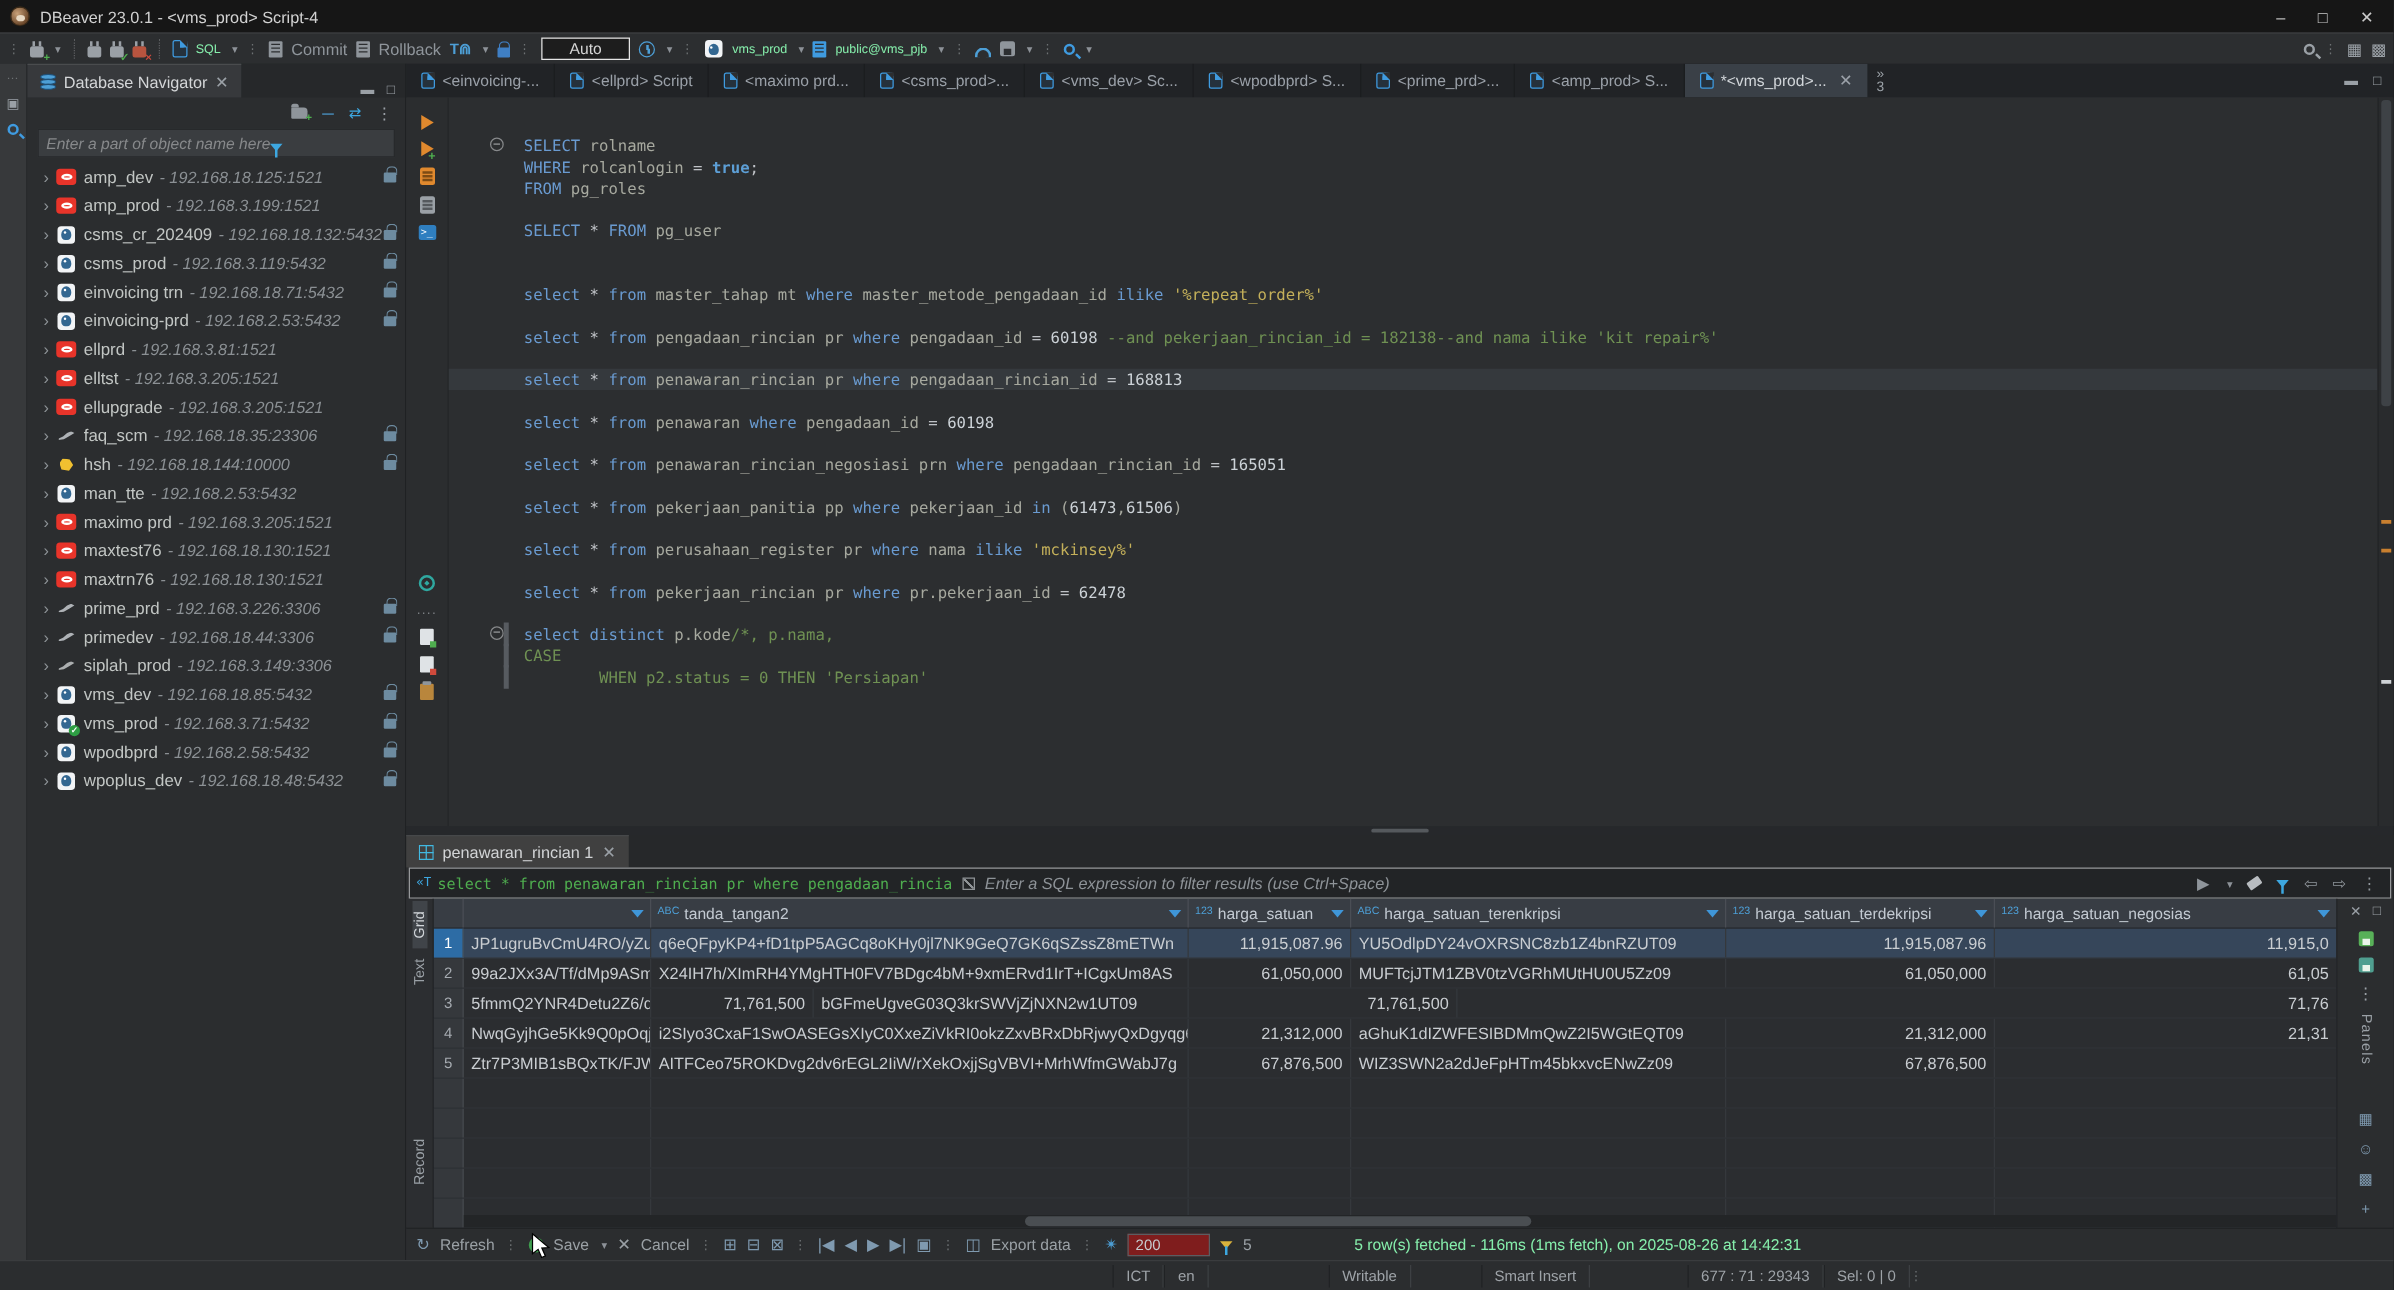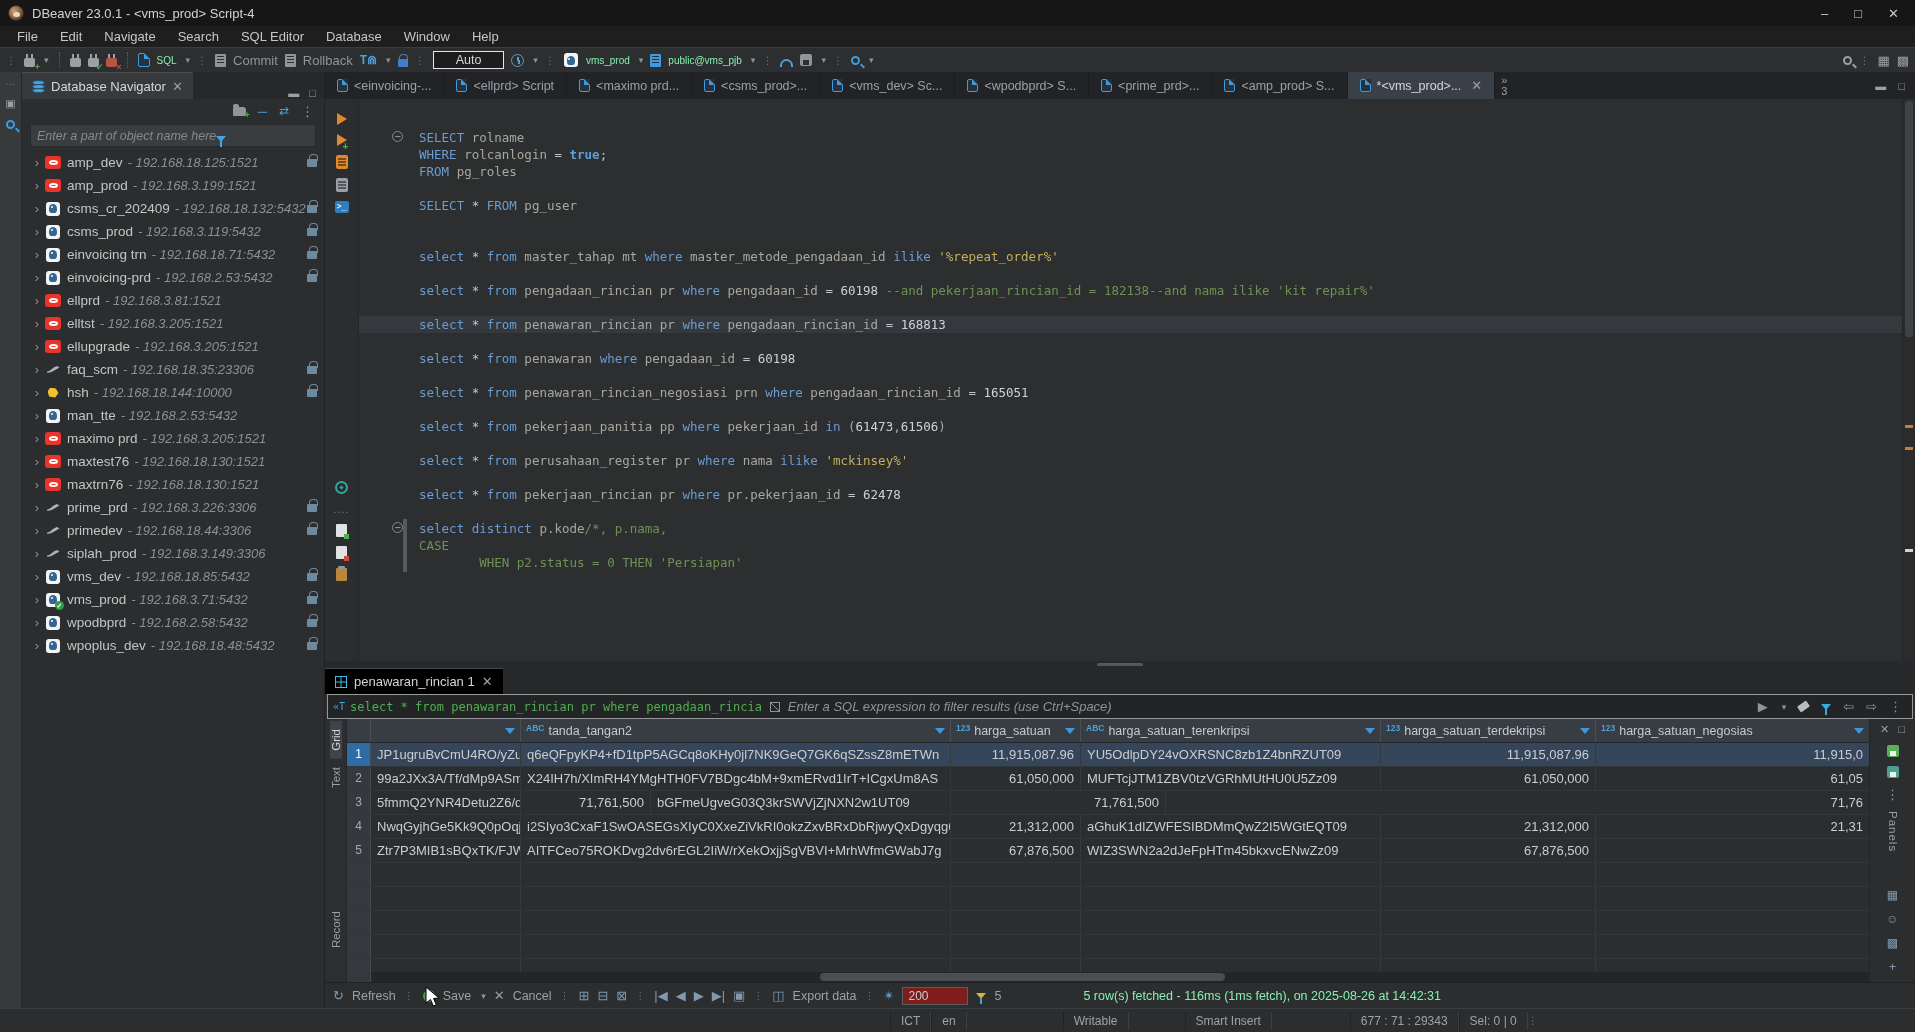--- a/index.html
+++ b/index.html
@@ -113,39 +113,39 @@
   .edscroll{position:absolute;right:0;top:0;bottom:0;width:13px;background:#292b2d;border-left:1px solid #222426}
   .edthumb{position:absolute;left:2px;right:2px;top:2px;height:42%;background:#3e4246;border-radius:3px}
   .edmark{position:absolute;left:2px;width:8px;height:3px;background:#c87f2f}
   .edmark.white{background:#cfd3d6}
   
   .hsplit{height:7px;background:#26282b;position:relative;flex:0 0 auto}
   .hsplit::after{content:"";position:absolute;left:50%;top:2px;width:46px;height:3px;margin-left:-23px;border-radius:2px;background:#55595d}
   
   .results{flex:0 0 auto;display:flex;flex-direction:column;background:#2b2d2f}
   .restabrow{height:26px;background:#26282a;display:flex;align-items:flex-end}
-  .restab{height:26px;background:#000000;display:flex;align-items:center;gap:7px;padding:4px 10px;color:#d2d4d6;font-size:13px;border-top:1px solid #46484a}
+  .restab{height:26px;background:#404040;display:flex;align-items:center;gap:7px;padding:4px 10px;color:#d2d4d6;font-size:13px;border-top:1px solid #46484a}
   .filterbar{height:25px;margin:0 2px;border:1px solid #96989a;background:#222426;display:flex;align-items:center}
   .f-qicon{color:#3da7e0;font-size:10px;padding:0 5px;font-family:"DejaVu Sans Mono",monospace}
   .f-query{font-family:"DejaVu Sans Mono",monospace;font-size:12px;color:#4fae4f;white-space:nowrap;overflow:hidden;max-width:430px}
   .expand-ic{width:10px;height:10px;border:1px solid #8f9396;margin:0 8px;flex:0 0 auto;
              background:linear-gradient(45deg,transparent 44%,#8f9396 44%,#8f9396 56%,transparent 56%)}
   .f-ph{color:#8e9398;font-style:italic;font-size:13px;white-space:nowrap;overflow:hidden;flex:1}
   .f-icons{display:flex;align-items:center;gap:12px;padding:0 10px;color:#8f959b}
   .eraser-ic{width:11px;height:7px;background:#b8bcc0;border-radius:1px;transform:rotate(-35deg);display:inline-block}
   .gridwrap{flex:1;display:flex;min-height:0;position:relative}
   .sidetabs{width:22px;background:#2c2e31;border-right:1px solid #232527;display:flex;flex-direction:column;align-items:center;padding-top:2px;flex:0 0 auto}
   .sidetab{writing-mode:vertical-rl;transform:rotate(180deg);color:#9aa0a6;font-size:11.5px;padding:8px 0;display:flex;align-items:center;gap:4px}
   .sidetab.active{background:#404449;color:#d2d6da}
   .sidetab.bottom{margin-top:auto;margin-bottom:26px}
   .gridarea{flex:1;min-width:0;position:relative;overflow:hidden;background:#2b2d30}
   .gheader{display:flex;height:24px;background:#383d44;border-bottom:1px solid #23262a}
   .g-corner{width:24px;flex:0 0 auto;border-right:1px solid #4a4e55}
   .h-cell{display:flex;align-items:center;border-right:1px solid #4a4e55;padding:0 5px;gap:4px;overflow:hidden;flex:0 0 auto}
-  .h-type{color:#4d9fd6;font-size:8.5px;font-weight:bold;margin-top:-5px}
+  .h-type{color:#4d9fd6;font-size:8.5px;font-weight:normal;margin-top:-5px}
   .h-label{color:#c3cad2;font-size:12.5px;white-space:nowrap}
   .h-arrow{margin-left:auto;width:0;height:0;border-left:5px solid transparent;border-right:5px solid transparent;border-top:6px solid #3f96d8;flex:0 0 auto}
   .g-row{display:flex;height:24px;border-bottom:1px solid #323539;background:#2b2d30}
   .g-row.sel{background:#36465a}
   .rn{width:24px;flex:0 0 auto;background:#35383c;border-right:1px solid #46494e;color:#a6abb1;font-size:12px;text-align:center;line-height:23px}
   .g-row.sel .rn{background:#2d6ca5;color:#fff}
   .g-cell{padding:0 6px;line-height:23px;font-size:13px;color:#c9cdd1;white-space:nowrap;overflow:hidden;border-right:1px solid #35383c;flex:0 0 auto}
   .g-cell.num{text-align:right}
   .hscroll{position:absolute;left:24px;right:0;bottom:0;height:10px;background:#232527}
   .hthumb{position:absolute;top:1px;height:8px;left:30%;width:27%;background:#4a4e52;border-radius:4px}
@@ -177,30 +177,20 @@
   <div class="titlebar">
     <span class="applogo"></span>
     <span class="titletext">DBeaver 23.0.1 - &lt;vms_prod&gt; Script-4</span>
     <div class="winbtns">
       <span>–</span>
       <span>□</span>
       <span>✕</span>
     </div>
   </div>
 
-  <div class="menubar" id="menubar">
-      <div class="menu-item">File</div>
-      <div class="menu-item">Edit</div>
-      <div class="menu-item">Navigate</div>
-      <div class="menu-item">Search</div>
-      <div class="menu-item">SQL Editor</div>
-      <div class="menu-item">Database</div>
-      <div class="menu-item">Window</div>
-      <div class="menu-item">Help</div>
-    </div>
 
   <div class="toolbar">
     <span class="grip">⋮</span>
     <span class="plug">
         <span class="badge b-green">+</span>
       </span>
     <span class="dd">▾</span>
     <span class="tsep"></span>
     <span class="plug"></span>
     <span class="plug">

